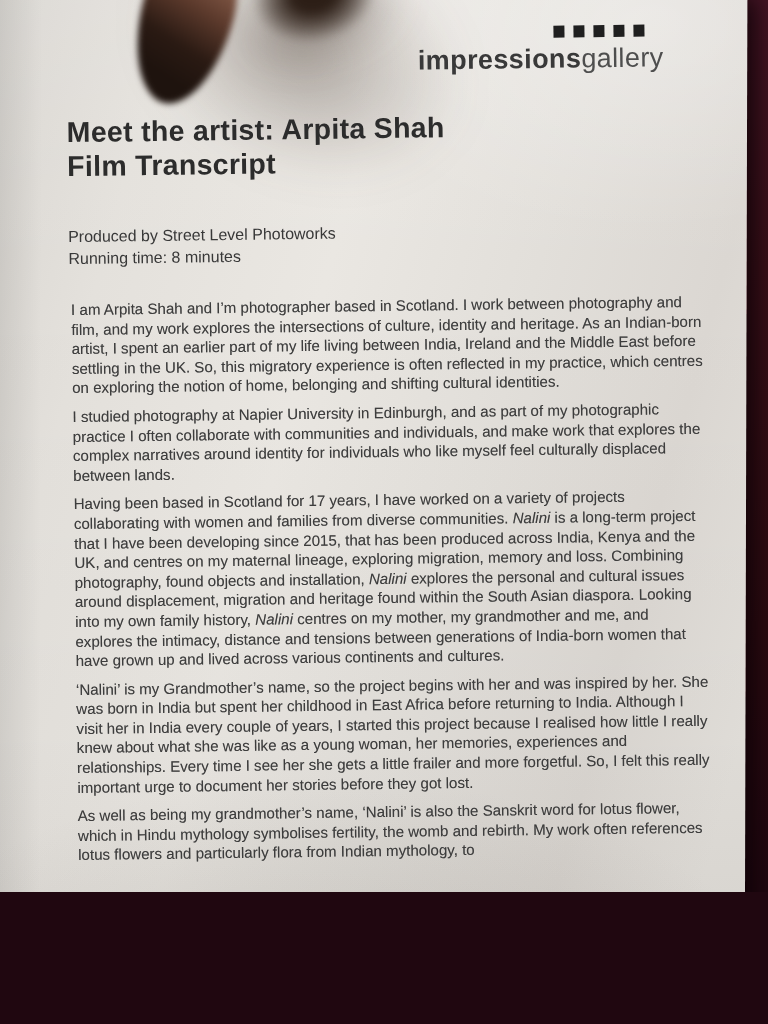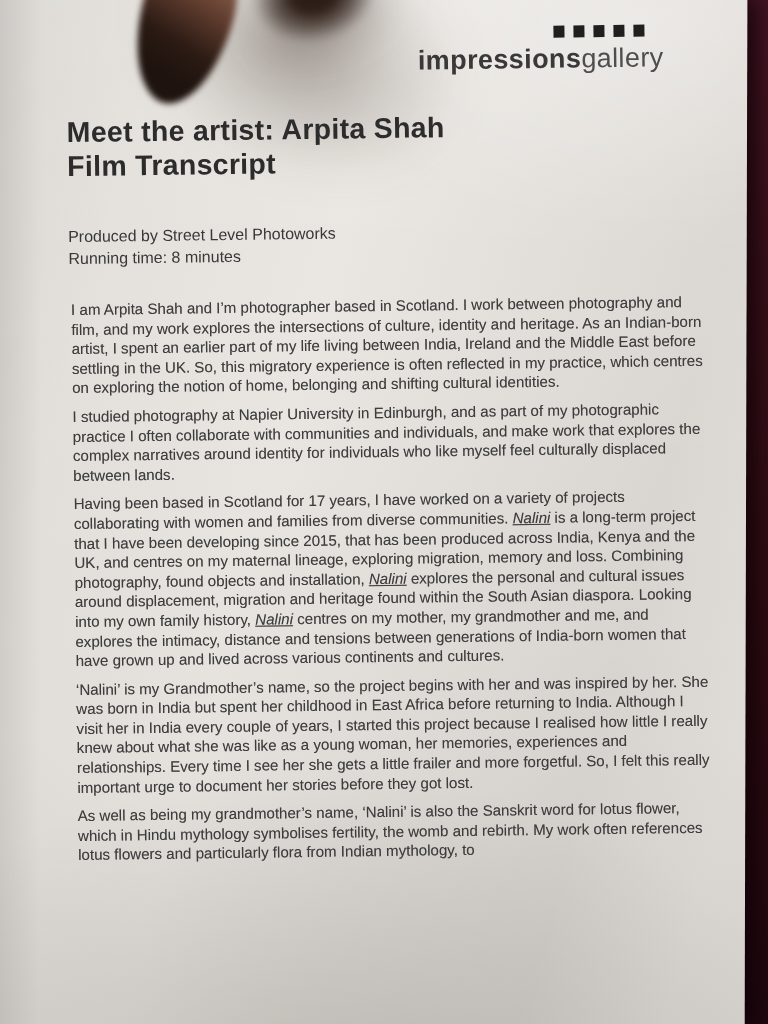--- a/index.html
+++ b/index.html
@@ -7,21 +7,21 @@
     padding: 0;
     width: 768px;
     height: 1024px;
     overflow: hidden;
     background: #200710;
     font-family: "Liberation Sans", sans-serif;
   }
   .scene {
     position: relative;
     width: 768px;
-    height: 1024px;
+    height: 892px;
     background: linear-gradient(180deg, var(--backdrop-top, #451525) 0%, #3a1019 30%, #2c0b11 70%, var(--backdrop-bottom, #200710) 100%);
     overflow: hidden;
   }
   
   .paper {
     position: absolute;
     left: -12px;
     top: -10px;
     width: 758px;
     height: 1046px;
@@ -144,21 +144,21 @@
     position: absolute;
     left: 68px;
     top: 301px;
     width: 634px;
     font-size: 15.1px;
     line-height: 19.6px;
     color: #3d3d3d;
     text-shadow: 0 0 0.5px rgba(70,70,70,0.45);
   }
   .bodytext p { margin: 0 0 9px 0; }
-  .bodytext em { font-style: italic; text-decoration: underline; }
+  .bodytext em { font-style: italic; }
 </style>
 </head>
 <body>
 
 <div class="scene">
   <div class="paper">
     <div class="sheen"></div>
 
     <div class="hand-shadow"></div>
     <div class="finger-side-soft"></div>

